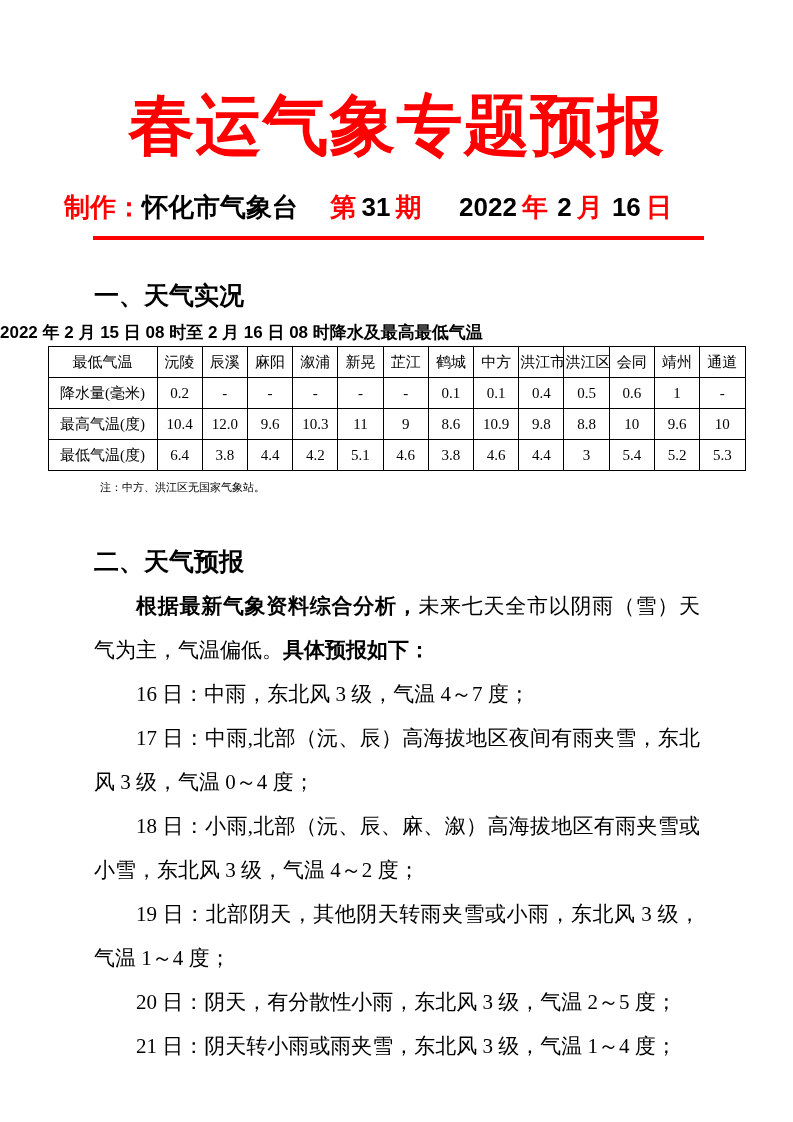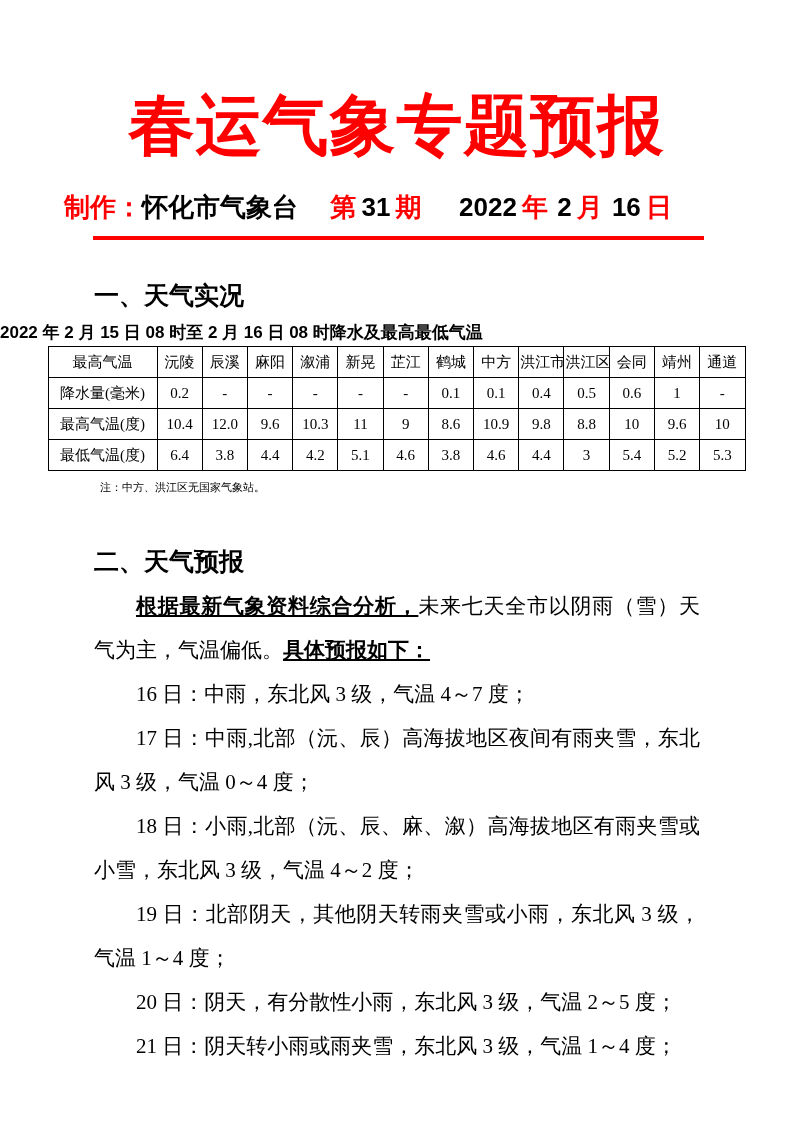--- a/index.html
+++ b/index.html
@@ -95,21 +95,20 @@
     width: 606px;
     margin: 8px 0 0 94px;
     font-size: 21px;
     line-height: 44px;
     text-align: justify;
   }
   .body-text p { margin: 0; text-indent: 2em; }
   .b {
     font-family: "Liberation Sans", sans-serif;
     font-weight: bold;
-    text-decoration: underline;
   }
 </style>
 </head>
 <body>
 
 <div class="page">
 
   <h1 class="doc-title">春运气象专题预报</h1>
 
   <div class="meta-row">
@@ -126,21 +125,21 @@
 
   <div class="divider"></div>
 
   <div class="section-heading">一、天气实况</div>
 
   <div class="table-title">2022 年 2 月 15 日 08 时至 2 月 16 日 08 时降水及最高最低气温</div>
 
   <table class="weather">
     <thead>
         <tr>
-          <th>最高气温</th>
+          <th>最低气温</th>
           <th>沅陵</th>
           <th>辰溪</th>
           <th>麻阳</th>
           <th>溆浦</th>
           <th>新晃</th>
           <th>芷江</th>
           <th>鹤城</th>
           <th>中方</th>
           <th>洪江市</th>
           <th>洪江区</th>

